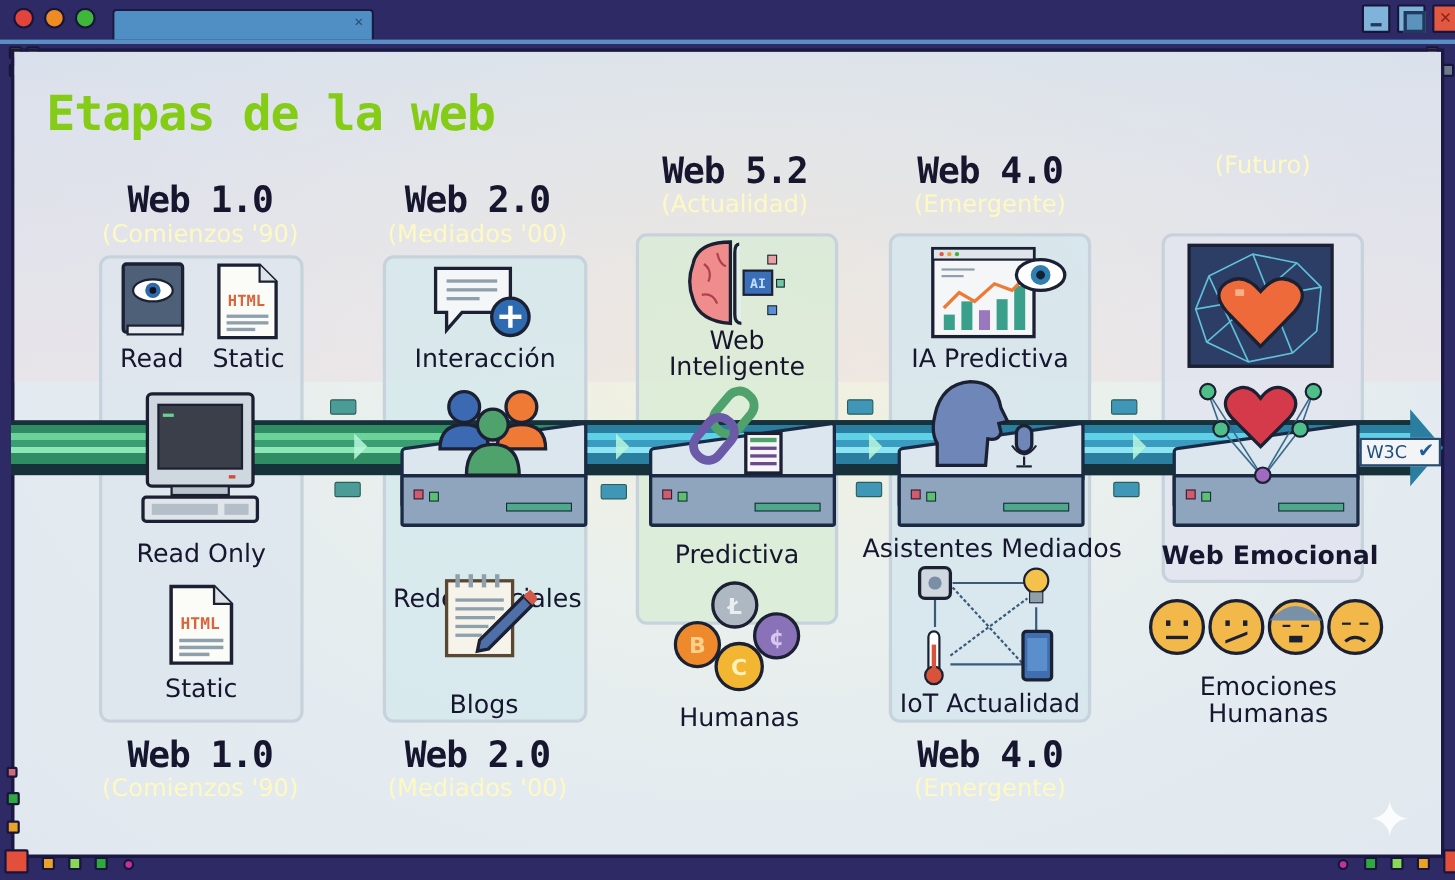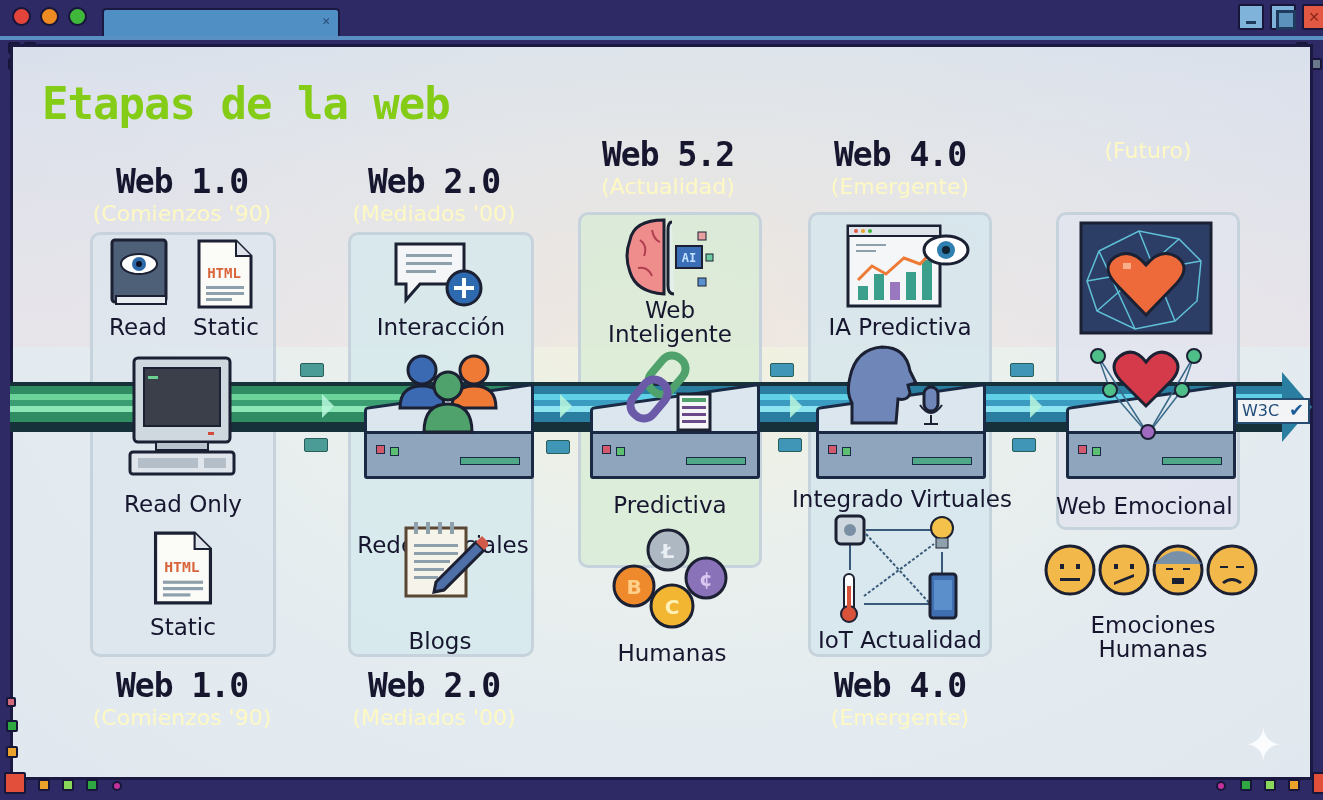--- a/index.html
+++ b/index.html
@@ -343,21 +343,21 @@
 </div>
 <div class="icon" style="left:846px;top:343px;">
   <svg width="100" height="84" viewBox="0 0 100 84">
     <path d="M6 80 V60 Q0 50 4 34 Q10 6 36 4 Q60 4 64 28 L70 40 L62 42 L64 50 Q62 58 52 56 L50 80 Z" fill="#6f86b8" stroke="#1b2033" stroke-width="3"></path>
     <rect x="78" y="44" width="14" height="24" rx="7" fill="#6f86b8" stroke="#1b2033" stroke-width="3"></rect>
     <path d="M74 62 Q85 78 96 62" fill="none" stroke="#1b2033" stroke-width="2"></path>
     <rect x="84" y="72" width="2" height="8" fill="#1b2033"></rect>
       <rect x="78" y="80" width="14" height="2" fill="#1b2033"></rect>
   </svg>
 </div>
-<div class="label" style="left:782px;top:487px;width:240px;">Integrado Virtuales</div>
+<div class="label" style="left:782px;top:487px;width:240px;">Asistentes Mediados</div>
 
 <div class="icon" style="left:834px;top:514px;">
   <svg width="130" height="112" viewBox="0 0 130 112">
     <line x1="32" y1="16" x2="100" y2="16" stroke="#3a5a7a" stroke-width="2"></line>
     <line x1="32" y1="20" x2="100" y2="94" stroke="#3a5a7a" stroke-width="2" stroke-dasharray="3 2"></line>
     <line x1="30" y1="82" x2="100" y2="30" stroke="#3a5a7a" stroke-width="2" stroke-dasharray="3 2"></line>
     <line x1="30" y1="90" x2="100" y2="90" stroke="#3a5a7a" stroke-width="2"></line>
     <line x1="16" y1="30" x2="16" y2="56" stroke="#3a5a7a" stroke-width="2"></line>
     <line x1="108" y1="38" x2="108" y2="60" stroke="#3a5a7a" stroke-width="2"></line>
     <rect x="2" y="2" width="28" height="28" rx="5" fill="#cfd7df" stroke="#1b2033" stroke-width="3"></rect>
@@ -406,21 +406,21 @@
         <line x1="108" y1="12" x2="62" y2="90"></line>
     </g>
     <path d="M60 62 L34 36 Q22 22 34 12 Q48 2 60 18 Q72 2 86 12 Q98 22 86 36 Z" fill="#d43a4a" stroke="#1b2033" stroke-width="3"></path>
     <circle cx="12" cy="12" r="7" fill="#4fbf8a" stroke="#1b2033" stroke-width="2"></circle>
     <circle cx="108" cy="12" r="7" fill="#4fbf8a" stroke="#1b2033" stroke-width="2"></circle>
     <circle cx="24" cy="46" r="7" fill="#4fbf8a" stroke="#1b2033" stroke-width="2"></circle>
     <circle cx="96" cy="46" r="7" fill="#4fbf8a" stroke="#1b2033" stroke-width="2"></circle>
     <circle cx="62" cy="88" r="7" fill="#a06ac0" stroke="#1b2033" stroke-width="2"></circle>
   </svg>
 </div>
-<div class="label" style="left:1056px;top:494px;width:176px;">Web Emocional</div>
+<div class="label" style="left:1056px;top:494px;width:176px;font-weight:bold;">Web Emocional</div>
 
 <div class="icon" style="left:1044px;top:542px;">
   <svg width="216" height="56" viewBox="0 0 216 56">
     <g stroke="#1b2033" stroke-width="3">
       <circle cx="26" cy="28" r="24" fill="#f2b84a"></circle>
       <circle cx="80" cy="28" r="24" fill="#f2b84a"></circle>
       <circle cx="134" cy="28" r="24" fill="#f2b84a"></circle>
       <circle cx="188" cy="28" r="24" fill="#f2b84a"></circle>
     </g>
     <path d="M110 22 Q134 -4 158 22 Z" fill="#5a86c0" opacity="0.8"></path>

